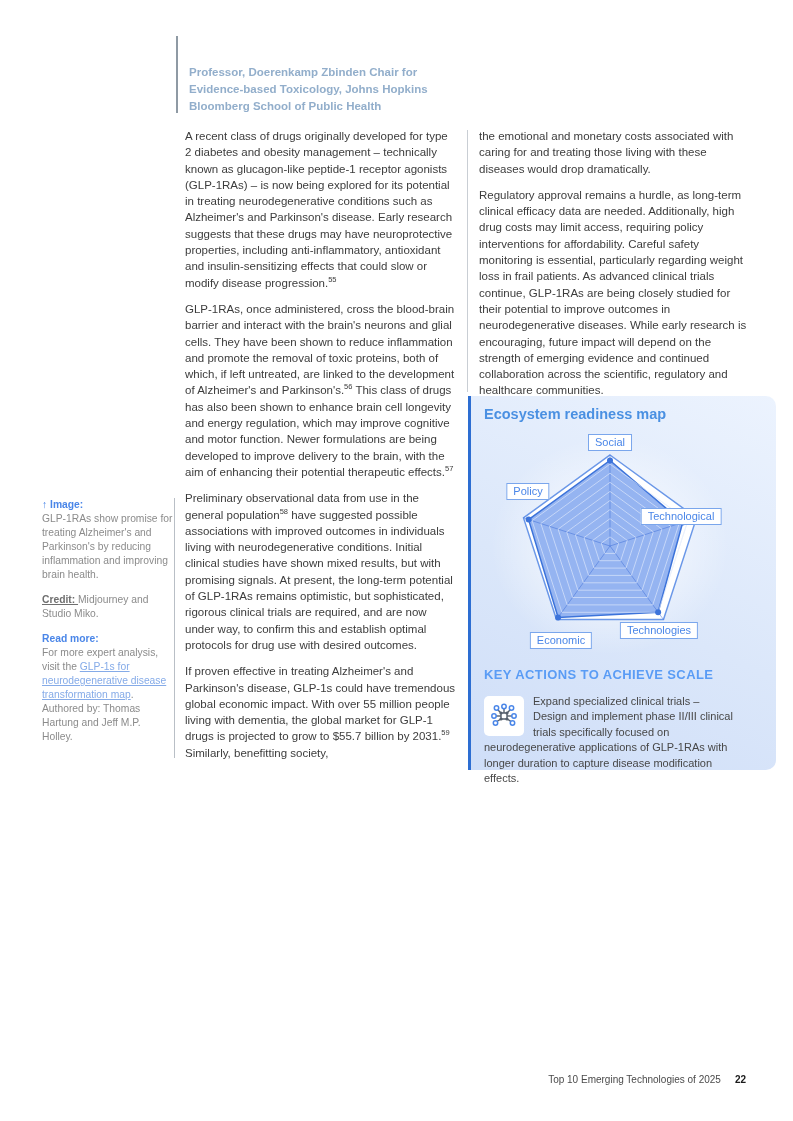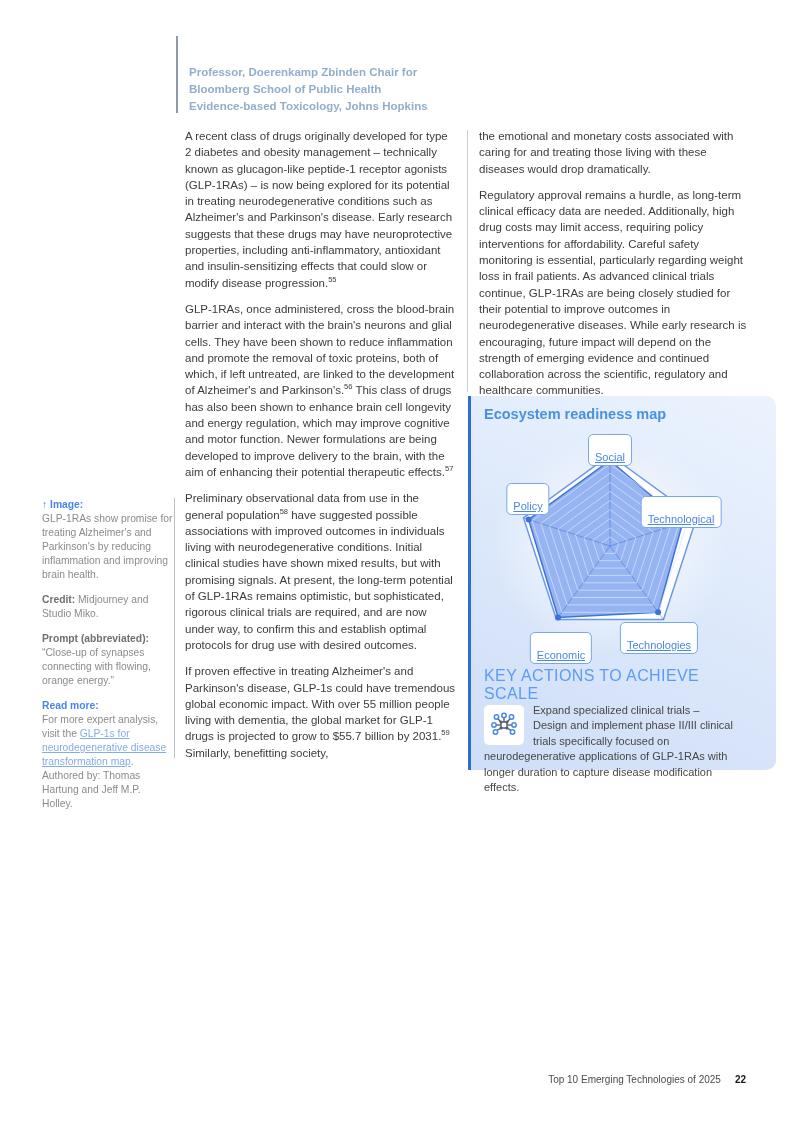--- a/index.html
+++ b/index.html
@@ -17,63 +17,63 @@
   .col-1 { left:185px; }
   .col-2 { left:479px; }
   .col p { margin-bottom:10px; }
   .col sup { font-size:7.5px; line-height:0; }
   .col-divider { position:absolute; left:467px; top:130px; width:1px; height:262px; background:#c9ced4; }
 
   
   .side-notes { position:absolute; left:42px; top:498px; width:132px; font-size:10.3px; line-height:14px; color:#8b8b8b; }
   .side-notes .blk { margin-bottom:11px; }
   .side-label-blue { color:#4a86e8; font-weight:bold; }
-  .side-label-gray { color:#6f6f6f; font-weight:bold; }
+  .side-label-gray { color:#6f6f6f; font-weight:bold;text-decoration:underline; }
   .side-notes a { color:#85abe8; text-decoration:underline; cursor:pointer; }
   .side-rule { position:absolute; left:174px; top:498px; width:1px; height:260px; background:#b9bfc6; }
 
   
   .eco-card { position:absolute; left:468px; top:396px; width:308px; height:374px;
     background:linear-gradient(205deg,#ecf3fe 0%,#dbe7fa 55%,#cfdef8 100%);
     border-left:3px solid #2d6ed2; border-radius:0 10px 10px 0; }
   .eco-title { position:absolute; left:13px; top:10px; font-size:14.5px; font-weight:bold; color:#4a90e2; }
 
   .chart-layer { position:absolute; left:0; top:0; width:278px; height:374px; }
   .chart-glow { position:absolute; left:19px; top:40px; width:240px; height:220px;
     background:radial-gradient(ellipse at center, rgba(255,255,255,0.95) 0%, rgba(255,255,255,0) 70%); }
   .radar-svg { position:absolute; left:0; top:0; }
   .axis-label { position:absolute; transform:translateX(-50%); background:#ffffff;
-    border:1px solid #7aa6ec; border-radius:5px; color:#4a86e8; font-size:11px;
-    padding:16px 6px 2px 6px; white-space:nowrap;text-decoration:underline; }
+    border:1px solid #7aa6ec; border-radius:0; color:#4a86e8; font-size:11px;
+    padding:1px 6px 2px 6px; white-space:nowrap; }
   .al-social        { left:139px; top:38px; }
-  .al-technological { left:210px; top:100px; }
+  .al-technological { left:210px; top:112px; }
   .al-environmental { left:188px; top:226px; }
   .al-economic      { left:90px;  top:236px; }
   .al-policy        { left:57px;  top:87px; }
 
   .key-actions { position:absolute; left:13px; top:271px; width:252px; }
-  .ka-title { font-size:16px; font-weight:normal; letter-spacing:0.4px; color:#5a9cf5; margin-bottom:0; }
+  .ka-title { font-size:13px; font-weight:bold; letter-spacing:0.4px; color:#5a9cf5; margin-bottom:12px; }
   .ka-icon-box { float:left; width:40px; height:40px; background:#ffffff; border-radius:5px;
     margin:2px 9px 4px 0; display:flex; align-items:center; justify-content:center; }
   .ka-text { font-size:11px; line-height:15.4px; color:#474747; }
 
   
   .footer { position:absolute; top:1074px; right:47px; font-size:10px; color:#4a4a4a; }
   .footer .pageno { font-weight:bold; color:#1a1a1a; margin-left:14px; }
 </style>
 </head>
 <body>
 
 <div id="page">
 
   <div class="header-rule"></div>
   <div class="author-title">
     <div>Professor, Doerenkamp Zbinden Chair for</div>
+    <div>Evidence-based Toxicology, Johns Hopkins</div>
     <div>Bloomberg School of Public Health</div>
-    <div>Evidence-based Toxicology, Johns Hopkins</div>
   </div>
 
   <div class="col col-1">
     <p>A recent class of drugs originally developed for type 2 diabetes and obesity management – technically known as glucagon-like peptide-1 receptor agonists (GLP-1RAs) – is now being explored for its potential in treating neurodegenerative conditions such as Alzheimer's and Parkinson's disease. Early research suggests that these drugs may have neuroprotective properties, including anti-inflammatory, antioxidant and insulin-sensitizing effects that could slow or modify disease progression.<sup>55</sup></p>
     <p>GLP-1RAs, once administered, cross the blood-brain barrier and interact with the brain's neurons and glial cells. They have been shown to reduce inflammation and promote the removal of toxic proteins, both of which, if left untreated, are linked to the development of Alzheimer's and Parkinson's.<sup>56</sup> This class of drugs has also been shown to enhance brain cell longevity and energy regulation, which may improve cognitive and motor function. Newer formulations are being developed to improve delivery to the brain, with the aim of enhancing their potential therapeutic effects.<sup>57</sup></p>
     <p>Preliminary observational data from use in the general population<sup>58</sup> have suggested possible associations with improved outcomes in individuals living with neurodegenerative conditions. Initial clinical studies have shown mixed results, but with promising signals. At present, the long-term potential of GLP-1RAs remains optimistic, but sophisticated, rigorous clinical trials are required, and are now under way, to confirm this and establish optimal protocols for drug use with desired outcomes.</p>
     <p>If proven effective in treating Alzheimer's and Parkinson's disease, GLP-1s could have tremendous global economic impact. With over 55 million people living with dementia, the global market for GLP-1 drugs is projected to grow to $55.7 billion by 2031.<sup>59</sup> Similarly, benefitting society,</p>
   </div>
   <div class="col-divider"></div>
   <div class="col col-2">
@@ -83,24 +83,20 @@
 
   <div class="side-notes">
     <div class="blk">
       <div>
         <span class="side-label-blue">↑</span>
         <span class="side-label-blue">Image:</span>
       </div>
       <div>GLP-1RAs show promise for treating Alzheimer's and Parkinson's by reducing inflammation and improving brain health.</div>
     </div>
     <div class="blk"><strong class="side-label-gray">Credit: </strong>Midjourney and Studio Miko.</div>
-    <div class="blk">
-      <div class="side-label-gray">Prompt (abbreviated):</div>
-      <div>“Close-up of synapses connecting with flowing, orange energy.”</div>
-    </div>
     <div class="blk">
       <div class="side-label-blue">Read more:</div>
       <div>For more expert analysis, visit the <a>GLP-1s for neurodegenerative disease transformation map</a>. Authored by: Thomas Hartung and Jeff M.P. Holley.</div>
     </div>
   </div>
   <div class="side-rule"></div>
 
   <div class="eco-card">
     <div class="eco-title">Ecosystem readiness map</div>
 

